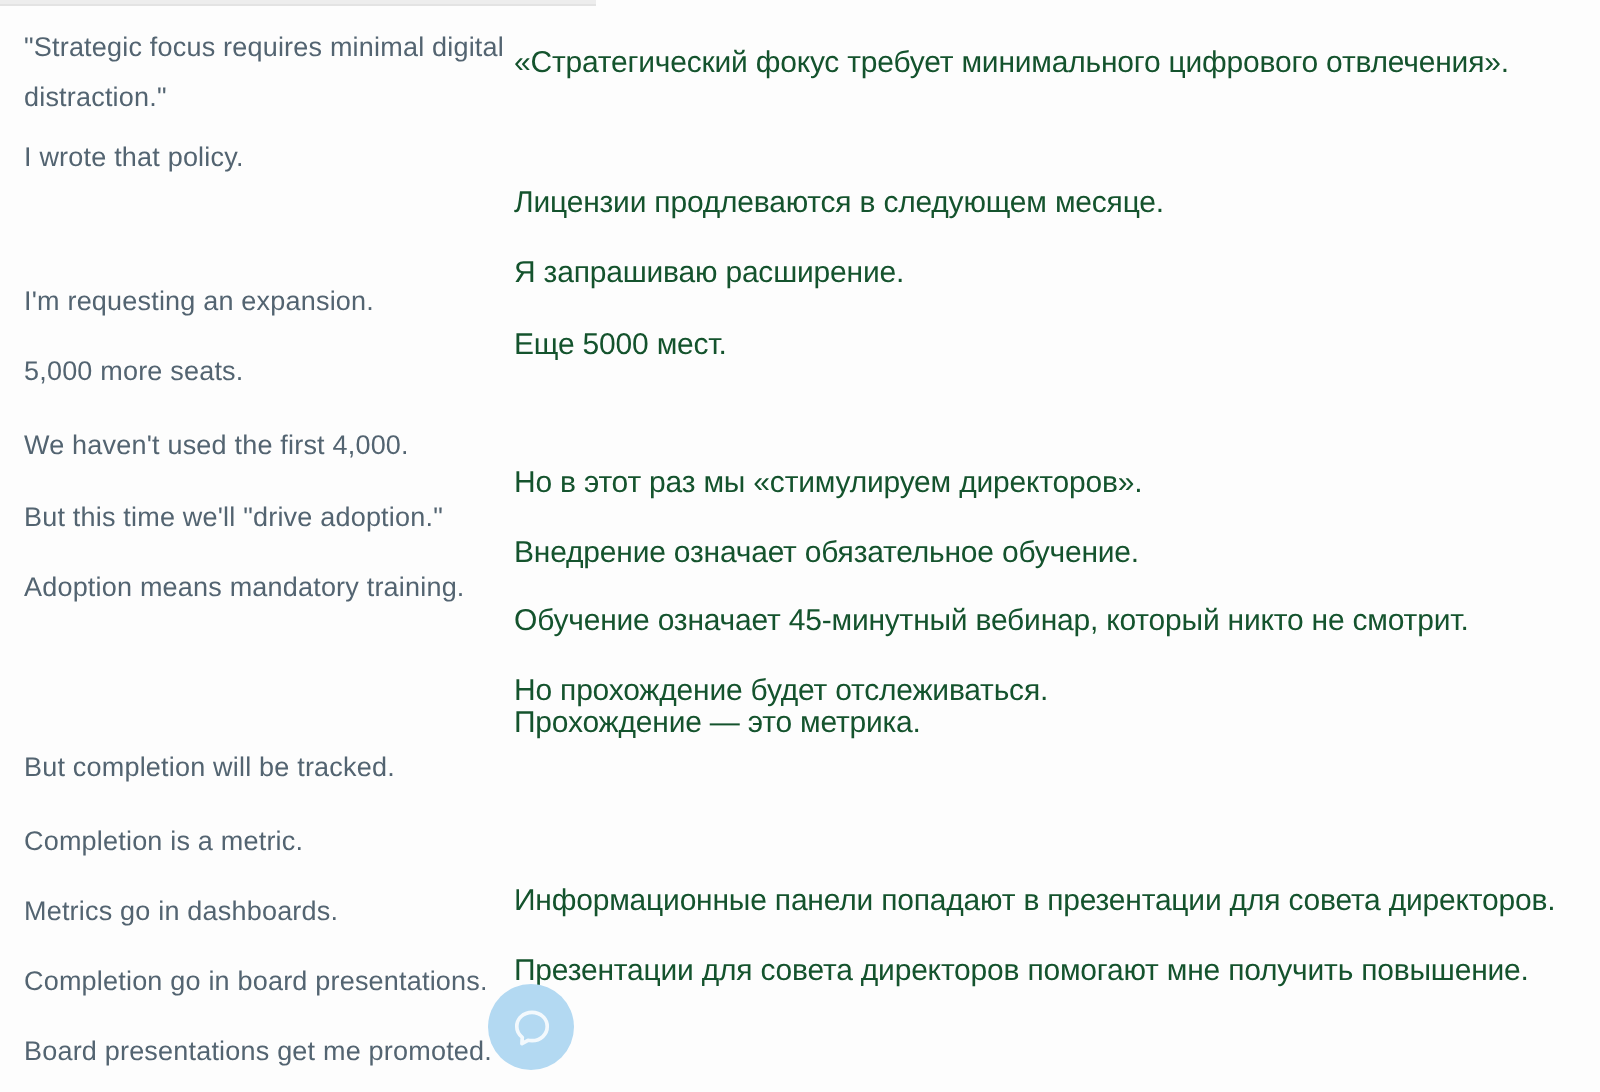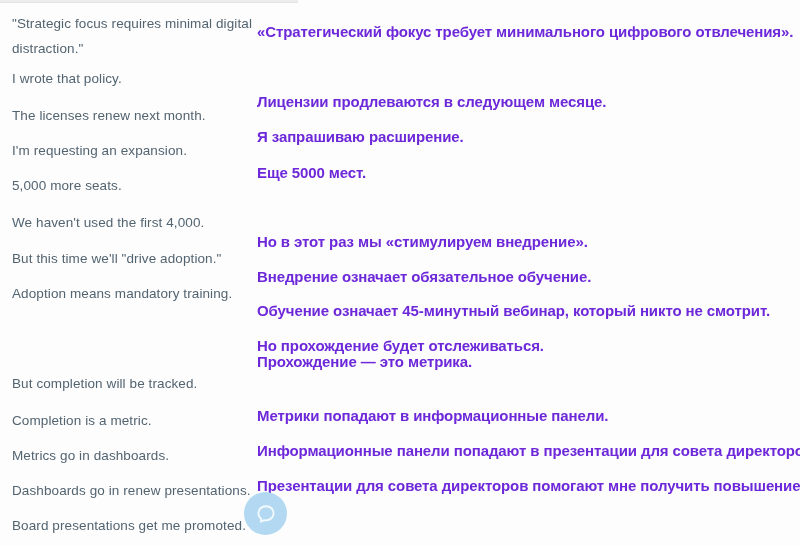--- a/index.html
+++ b/index.html
@@ -36,23 +36,23 @@
     line-height: 25px;
     color: #536471;
     letter-spacing: 0.1px;
     white-space: pre-line;
   }
   .trans-line {
     position: absolute;
     left: 257px;
     width: 540px;
     font-size: 15px;
-    font-weight: bold;
+    font-weight: normal;
     line-height: 20px;
-    color: #6d28d9;
+    color: #14532d;
     letter-spacing: -0.1px;
     white-space: nowrap;
   }
   .fab {
     position: absolute;
     left: 244px;
     top: 492px;
     width: 43px;
     height: 43px;
     border-radius: 50%;
@@ -72,42 +72,40 @@
 </head>
 <body>
 
 <div class="stage">
 
   <div class="top-edge"></div>
 
   <div class="orig-line" style="top:11px">"Strategic focus requires minimal digital
 distraction."</div>
   <div class="orig-line" style="top:66px">I wrote that policy.</div>
-  <div class="orig-line" style="top:103px">The licenses renew next month.</div>
   <div class="orig-line" style="top:138px">I'm requesting an expansion.</div>
   <div class="orig-line" style="top:173px">5,000 more seats.</div>
   <div class="orig-line" style="top:210px">We haven't used the first 4,000.</div>
   <div class="orig-line" style="top:246px">But this time we'll "drive adoption."</div>
   <div class="orig-line" style="top:281px">Adoption means mandatory training.</div>
   <div class="orig-line" style="top:371px">But completion will be tracked.</div>
   <div class="orig-line" style="top:408px">Completion is a metric.</div>
   <div class="orig-line" style="top:443px">Metrics go in dashboards.</div>
-  <div class="orig-line" style="top:478px">Dashboards go in renew presentations.</div>
+  <div class="orig-line" style="top:478px">Completion go in board presentations.</div>
   <div class="orig-line" style="top:513px">Board presentations get me promoted.</div>
 
   <div class="trans-line" style="top:22px">«Стратегический фокус требует минимального цифрового отвлечения».</div>
   <div class="trans-line" style="top:92px">Лицензии продлеваются в следующем месяце.</div>
   <div class="trans-line" style="top:127px">Я запрашиваю расширение.</div>
   <div class="trans-line" style="top:163px">Еще 5000 мест.</div>
-  <div class="trans-line" style="top:232px">Но в этот раз мы «стимулируем внедрение».</div>
+  <div class="trans-line" style="top:232px">Но в этот раз мы «стимулируем директоров».</div>
   <div class="trans-line" style="top:267px">Внедрение означает обязательное обучение.</div>
   <div class="trans-line" style="top:301px">Обучение означает 45-минутный вебинар, который никто не смотрит.</div>
   <div class="trans-line" style="top:336px">Но прохождение будет отслеживаться.</div>
   <div class="trans-line" style="top:352px">Прохождение — это метрика.</div>
-  <div class="trans-line" style="top:406px">Метрики попадают в информационные панели.</div>
   <div class="trans-line" style="top:441px">Информационные панели попадают в презентации для совета директоров.</div>
   <div class="trans-line" style="top:476px">Презентации для совета директоров помогают мне получить повышение.</div>
 
   <button class="fab">
     <span>
       <svg width="22" height="22" viewBox="0 0 24 24">
         <path d="M12 3.5c-4.7 0-8.3 3.4-8.3 7.7 0 2.4 1.2 4.5 3 5.9l-.2 3.4 3.3-1.8c.7.2 1.4.2 2.2.2 4.7 0 8.3-3.4 8.3-7.7S16.7 3.5 12 3.5z" fill="none" stroke="#ffffff" stroke-width="2" stroke-linejoin="round" stroke-linecap="round"></path>
       </svg>
     </span>
   </button>

